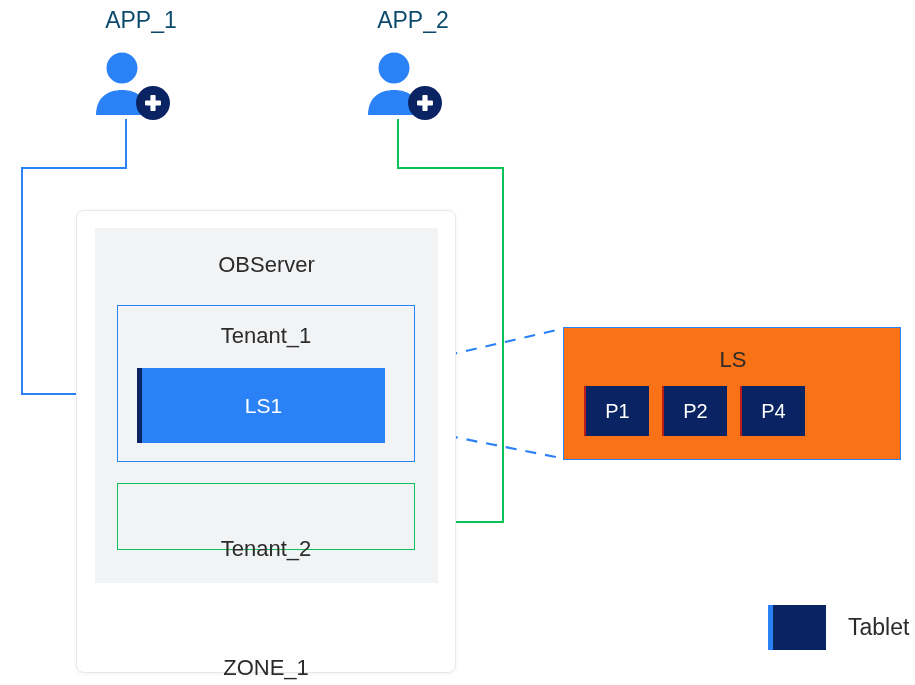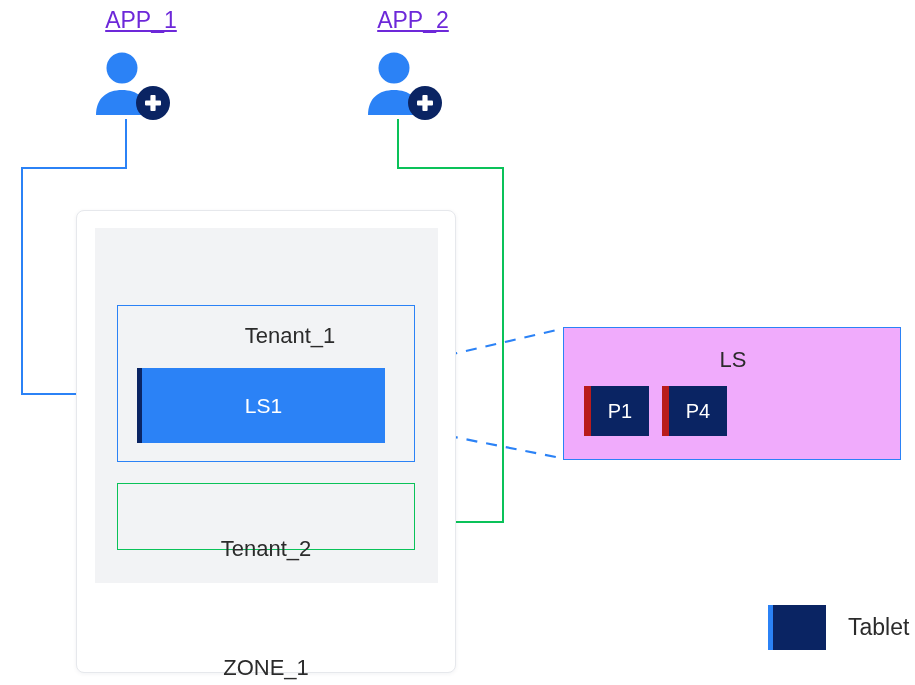--- a/index.html
+++ b/index.html
@@ -14,25 +14,24 @@
     position: relative;
     width: 915px;
     height: 685px;
     background: #ffffff;
     overflow: hidden;
   }
 
   
   .label {
     position: absolute;
-    color: #6d28d9;
+    color: #0c4a6e;
     font-size: 22px;
     line-height: 1;
     white-space: nowrap;
-    text-decoration: underline;
   }
   .app-label {
     font-size: 23px;
     text-align: center;
   }
   .box-title {
     position: absolute;
     font-size: 22px;
     color: #2b2b2b;
     text-align: center;
@@ -112,35 +111,35 @@
   }
 
   
   #ls-box {
     position: absolute;
     left: 563px;
     top: 327px;
     width: 338px;
     height: 133px;
     border: 1.8px solid #2b82f6;
-    background: #f0abfc;
+    background: #f97316;
     box-sizing: border-box;
   }
   .p-row {
     position: absolute;
     left: 20px;
     top: 58px;
     display: flex;
     gap: 13px;
   }
   .p-box {
     width: 65px;
     height: 50px;
     background: #0a2463;
-    border-left: 7px solid #b91c1c;
+    border-left: 2px solid #b91c1c;
     box-sizing: border-box;
     display: flex;
     align-items: center;
     justify-content: center;
     color: #ffffff;
     font-size: 20px;
   }
 
   
   #legend {
@@ -218,40 +217,44 @@
       <circle cx="61" cy="51" r="17" fill="#0a2463"></circle>
       <rect x="53" y="48.4" width="16" height="5.2" rx="1" fill="#ffffff"></rect>
       <rect x="58.4" y="43" width="5.2" height="16" rx="1" fill="#ffffff"></rect>
     </svg>
   </div>
 
   <div id="zone-box"></div>
 
   <div id="observer-panel"></div>
 
+  <div class="box-title" style="left:95px; top:252px; width:343px;">OBServer</div>
 
   <div id="tenant1-box"></div>
-  <div class="box-title" style="left:117px; top:323px; width:298px;margin-left:24px;">Tenant_1</div>
+  <div class="box-title" style="left:117px; top:323px; width:298px;">Tenant_1</div>
 
   <div id="ls1-bar">
     <span class="bar-text">LS1</span>
   </div>
 
   <div id="tenant2-box"></div>
   <div class="box-title" style="left:117px; top:505px; width:298px;margin-top:31px;">Tenant_2</div>
 
   <div class="box-title" style="left:76px; top:612px; width:380px;margin-top:43px;">ZONE_1</div>
 
   <div id="ls-box">
     <div class="box-title" style="left:0; top:19px; width:338px; position:absolute;">LS</div>
     <div class="p-row">
       <div class="p-box">
         <span>P1</span>
       </div>
       <div class="p-box">
+        <span>P2</span>
+      </div>
+      <div class="p-box">
         <span>P4</span>
       </div>
     </div>
   </div>
 
   <div id="legend">
     <div id="legend-swatch"></div>
     <div id="legend-text">Tablet</div>
   </div>
 

